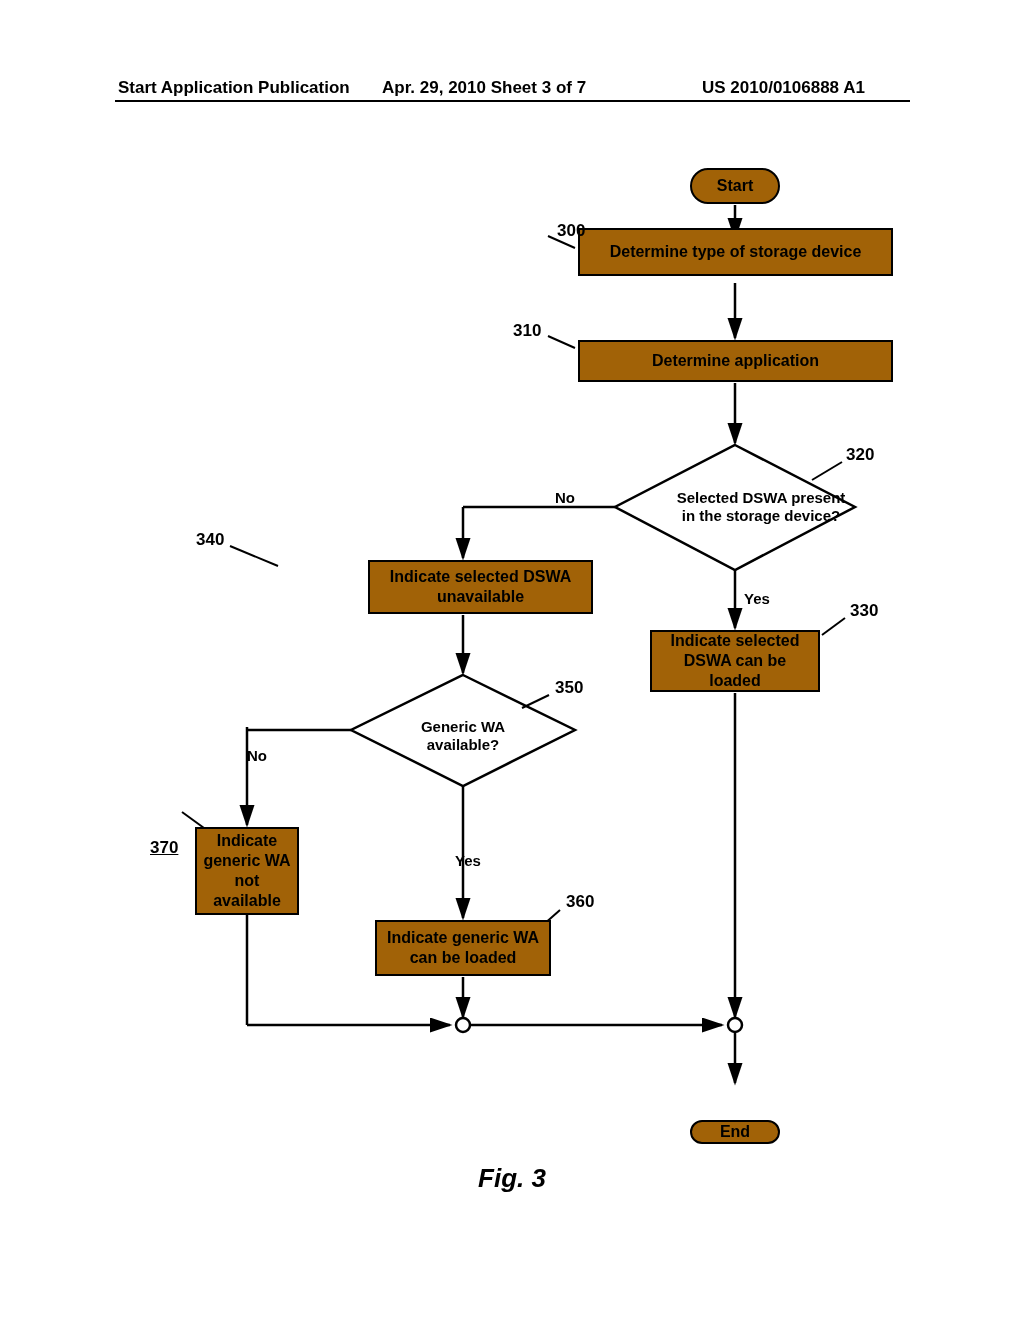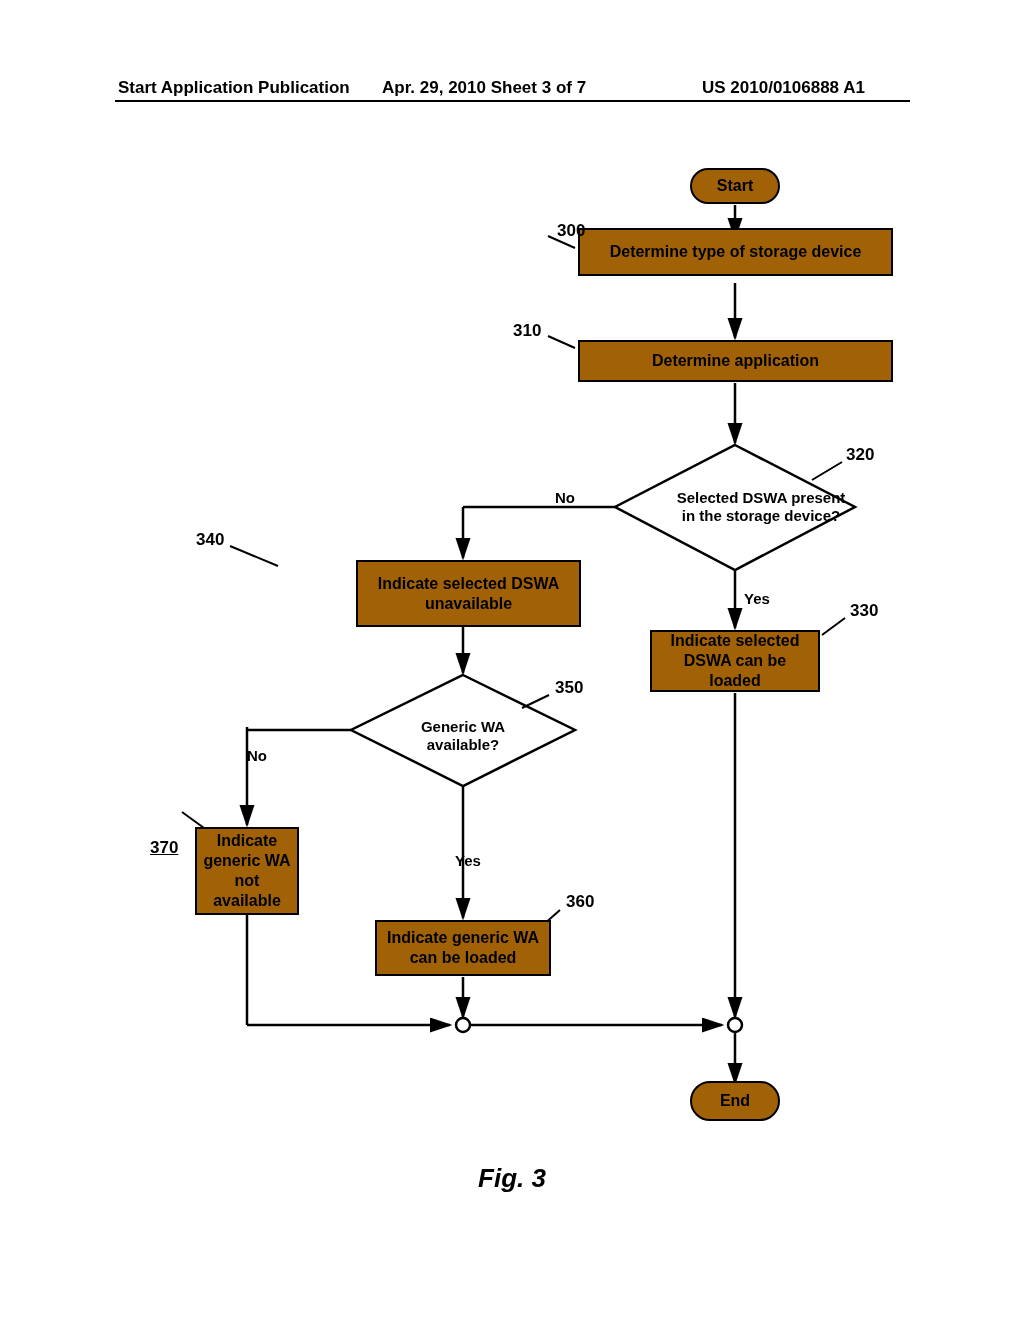--- a/index.html
+++ b/index.html
@@ -143,29 +143,29 @@
 <div class="flow-box terminal" style="left:690px; top:168px; width:90px; height:36px;">Start</div>
 
 <div class="flow-box" style="left:578px; top:228px; width:315px; height:48px;">Determine type of storage device</div>
 
 <div class="flow-box" style="left:578px; top:340px; width:315px; height:42px;">Determine application</div>
 
 <div class="diamond-text" style="left:761px; top:507px; width:170px;">Selected DSWA present in the storage device?</div>
 
 <div class="flow-box" style="left:650px; top:630px; width:170px; height:62px;">Indicate selected DSWA can be loaded</div>
 
-<div class="flow-box" style="left:356px; top:560px; width:225px; height:67px;">Indicate selected DSWA unavailable</div>
+<div class="flow-box" style="left:368px; top:560px; width:225px; height:54px;">Indicate selected DSWA unavailable</div>
 
 <div class="diamond-text" style="left:463px; top:730px; width:130px;margin-top:6px;">Generic WA available?</div>
 
 <div class="flow-box" style="left:375px; top:920px; width:176px; height:56px;">Indicate generic WA can be loaded</div>
 
 <div class="flow-box" style="left:195px; top:827px; width:104px; height:88px;">Indicate generic WA not available</div>
 
-<div class="flow-box terminal" style="left:690px; top:1081px; width:90px; height:40px;">End</div>
+<div class="flow-box terminal" style="left:690px; top:1120px; width:90px; height:24px;">End</div>
 
 <div class="edge-label" style="left:744px; top:590px;">Yes</div>
 <div class="edge-label" style="left:555px; top:489px;">No</div>
 <div class="edge-label" style="left:455px; top:852px;">Yes</div>
 <div class="edge-label" style="left:247px; top:747px;">No</div>
 
 <div class="label" style="left:513px; top:221px;margin-left:44px;">300</div>
 <div class="label" style="left:513px; top:321px;">310</div>
 <div class="label" style="left:846px; top:445px;">320</div>
 <div class="label" style="left:850px; top:601px;">330</div>

